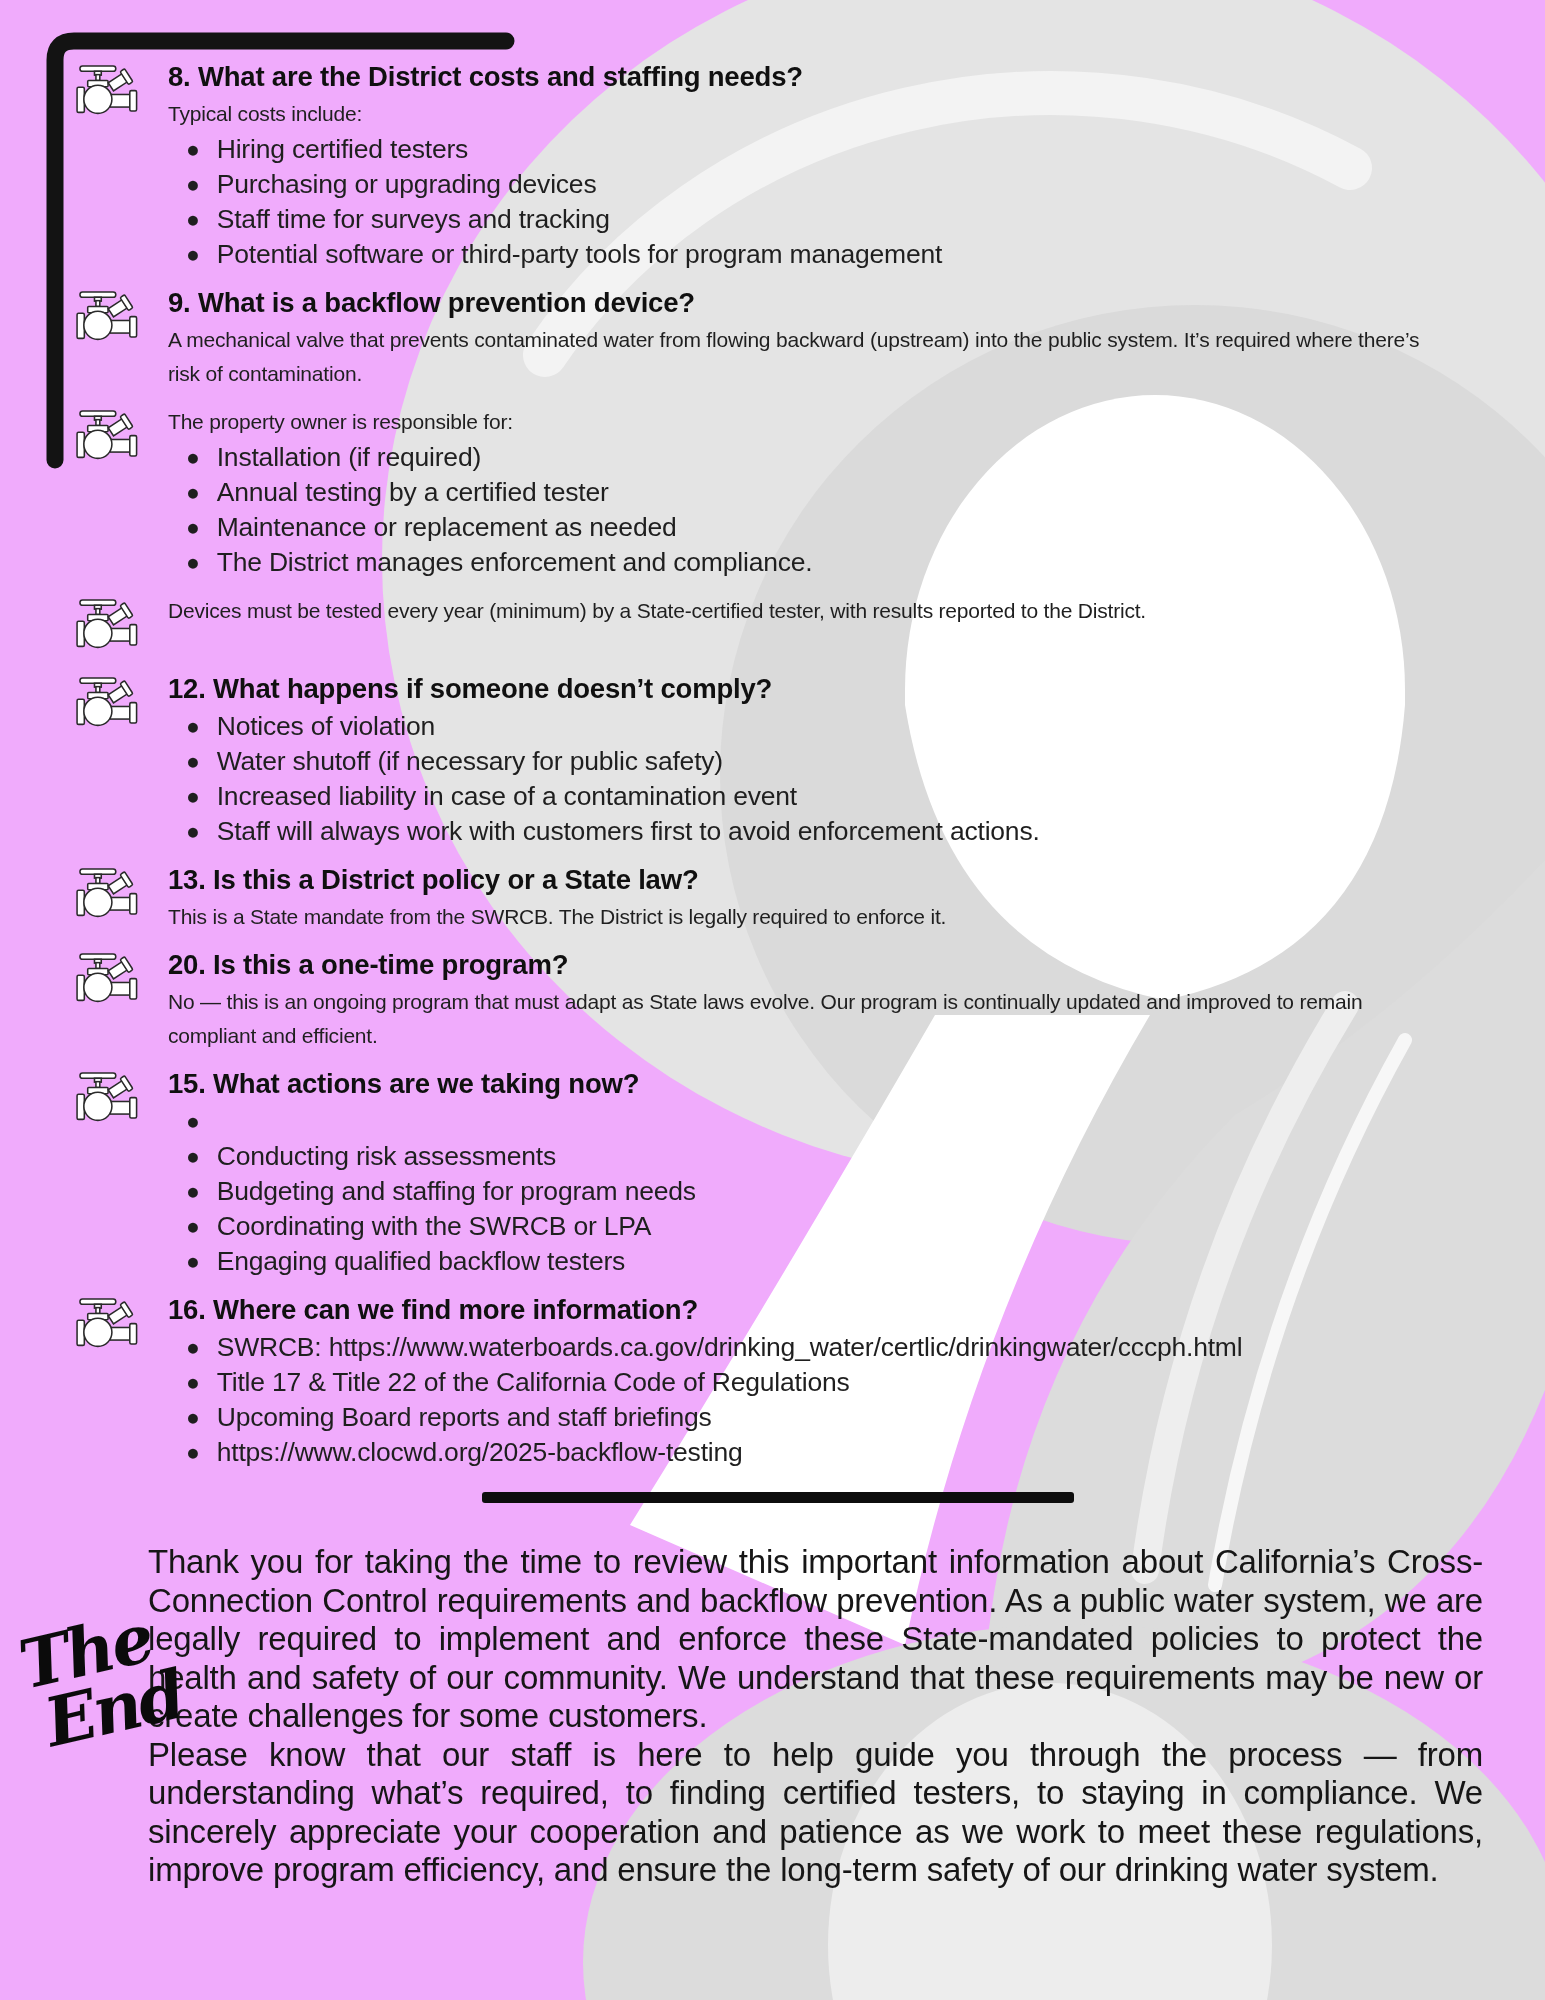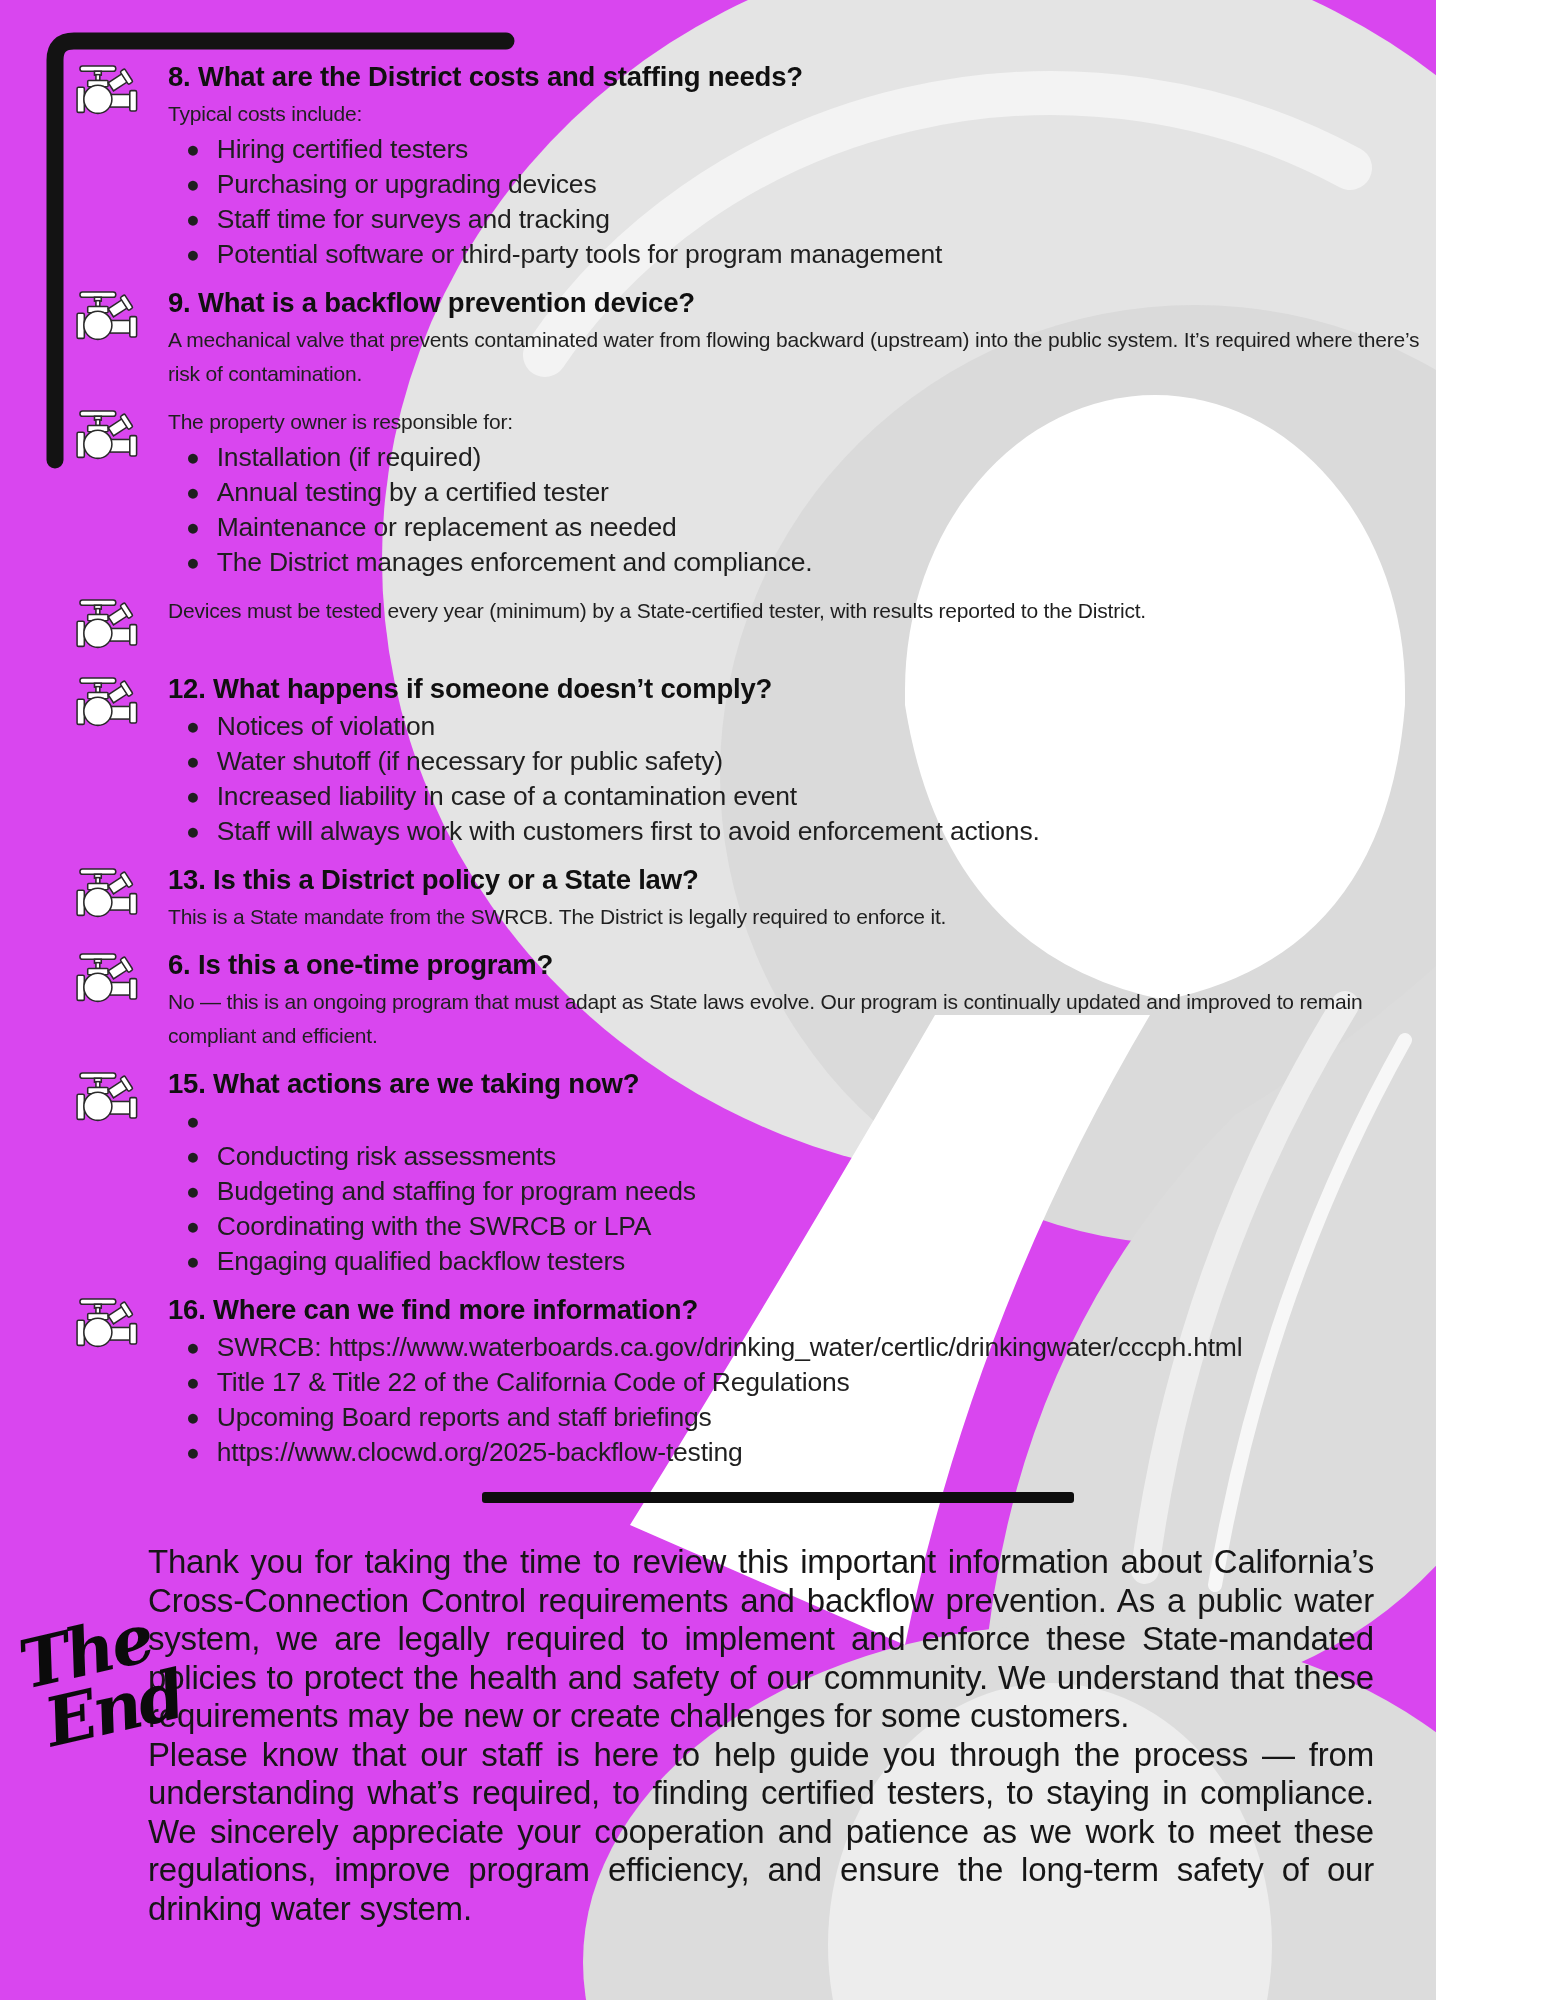--- a/index.html
+++ b/index.html
@@ -1,19 +1,19 @@
 <!DOCTYPE html>
 <html><head>
 <meta charset="utf-8">
 <style>
   html,body{margin:0;padding:0;background:#fff;}
   .page{
     position:relative;
-    width:1436px;height:2000px;
-    background:#d946ef;
+    width:1545px;height:2000px;
+    background:#f0abfc;
     overflow:hidden;
     font-family:"Liberation Sans",sans-serif;
     color:#1a1a1a;
   }
   
   .watermark{position:absolute;inset:0;z-index:0;}
   
   .bracket{position:absolute;top:0;left:0;z-index:2;}
   
   .content{
@@ -222,21 +222,21 @@
       </div>
     </section>
 
     <section class="faq-section">
       <div class="icon-col">
         <svg class="valve">
             <use href="#valve-sym"></use>
           </svg>
       </div>
       <div class="section-body">
-        <h3 class="question">6. Is this a one-time program?</h3>
+        <h3 class="question">20. Is this a one-time program?</h3>
         <p class="answer">No — this is an ongoing program that must adapt as State laws evolve. Our program is continually updated and improved to remain compliant and efficient.</p>
       </div>
     </section>
 
     <section class="faq-section">
       <div class="icon-col">
         <svg class="valve">
             <use href="#valve-sym"></use>
           </svg>
       </div>

